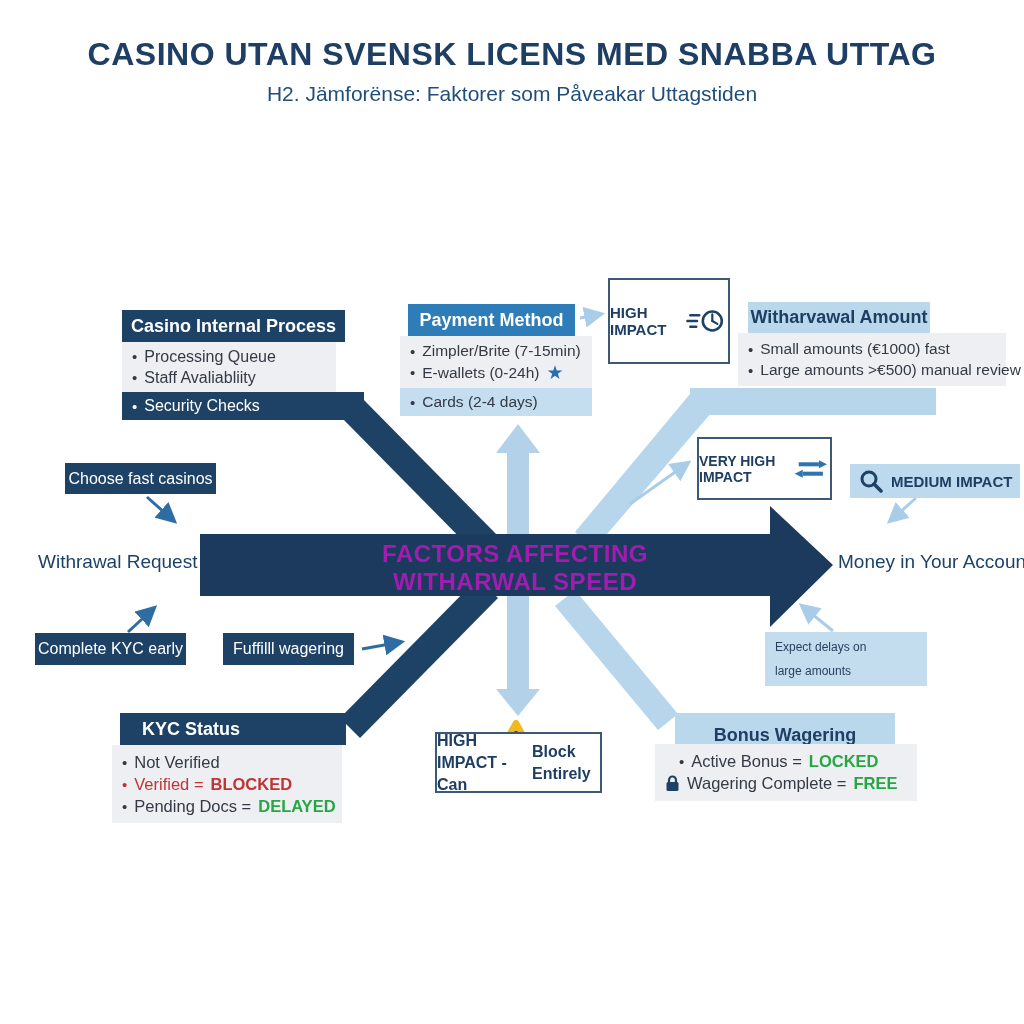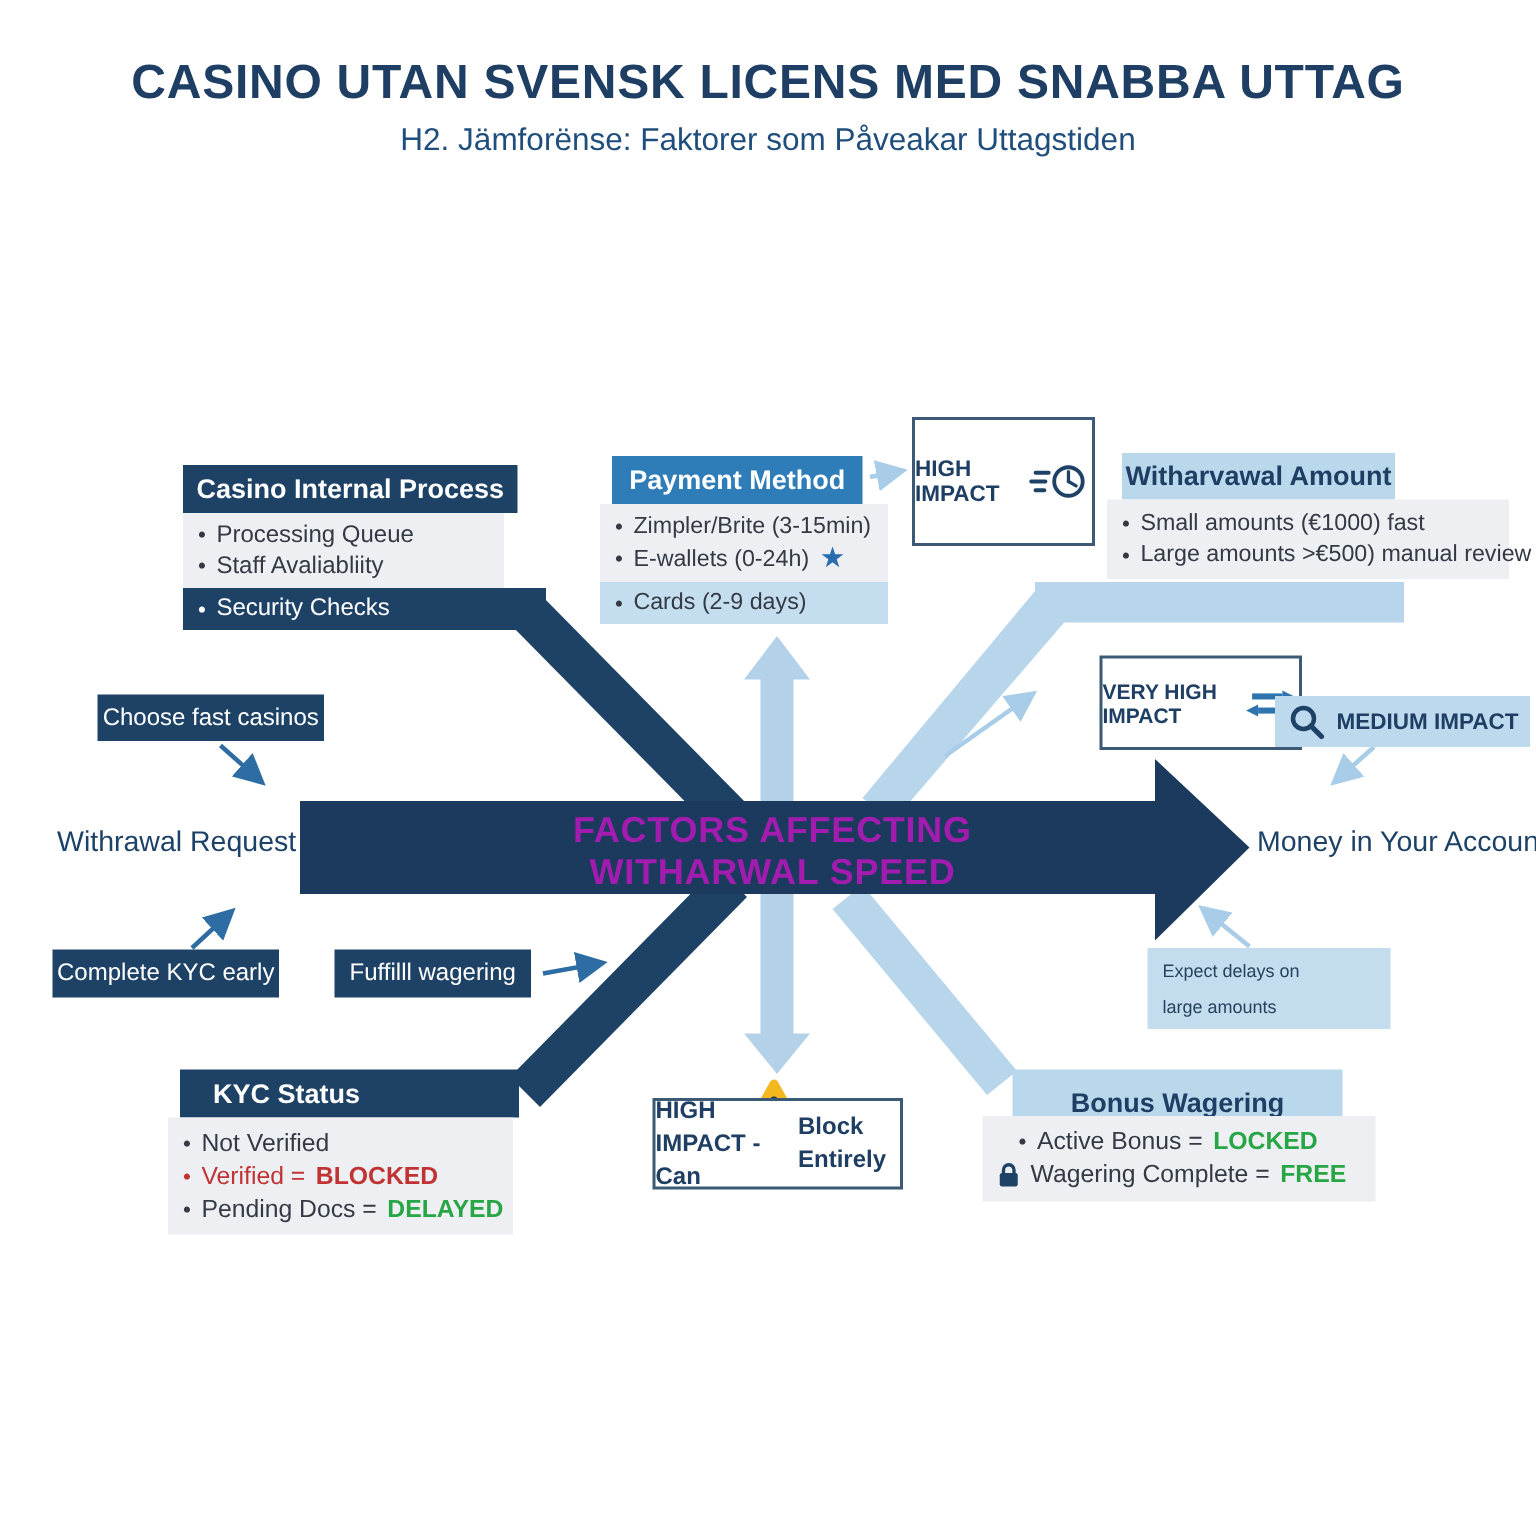--- a/index.html
+++ b/index.html
@@ -99,31 +99,31 @@
   </div>
   <div class="abs navy-row z1" style="left:122px;top:392px;width:232px;height:28px;">
     <span class="bullet">•</span>
       <span>Security Checks</span>
   </div>
 
   <div class="abs blue-hdr z1" style="left:408px;top:304px;width:167px;height:32px;">Payment Method</div>
   <div class="abs list z1" style="left:400px;top:336px;width:182px;height:52px;font-size:15.5px;">
     <div class="row">
         <span class="bullet">•</span>
-        <span>Zimpler/Brite (3-15min)</span>
+        <span>Zimpler/Brite (7-15min)</span>
       </div>
     <div class="row">
         <span class="bullet">•</span>
         <span>E-wallets (0-24h)</span>
         <span class="star">★</span>
       </div>
   </div>
   <div class="abs lblue-row z1" style="left:400px;top:388px;width:182px;height:28px;font-size:15.5px;">
     <span class="bullet">•</span>
-      <span>Cards (2-9 days)</span>
+      <span>Cards (2-4 days)</span>
   </div>
 
   <div class="abs impact-frame z1" style="left:608px;top:278px;width:118px;height:82px;font-size:15px;">
     <span>HIGH IMPACT</span>
     <svg width="58" height="40" viewBox="0 0 58 40">
       <circle cx="36" cy="20" r="13" fill="none" stroke="#1e4266" stroke-width="3.5"></circle>
       <line x1="36" y1="20" x2="36" y2="11" stroke="#1e4266" stroke-width="3" stroke-linecap="round"></line>
       <line x1="36" y1="20" x2="43" y2="24" stroke="#1e4266" stroke-width="3" stroke-linecap="round"></line>
       <line x1="6" y1="12" x2="18" y2="12" stroke="#1e4266" stroke-width="3.5" stroke-linecap="round"></line>
       <line x1="2" y1="20" x2="15" y2="20" stroke="#1e4266" stroke-width="3.5" stroke-linecap="round"></line>
@@ -136,21 +136,21 @@
     <div class="row">
         <span class="bullet">•</span>
         <span>Small amounts (€1000) fast</span>
       </div>
     <div class="row">
         <span class="bullet">•</span>
         <span>Large amounts &gt;€500) manual review</span>
       </div>
   </div>
 
-  <div class="abs impact-frame z1" style="left:733px;top:437px;width:131px;height:59px;font-size:14px;justify-content:center;">
+  <div class="abs impact-frame z1" style="left:697px;top:437px;width:131px;height:59px;font-size:14px;justify-content:center;">
     <span>VERY HIGH IMPACT</span>
     <svg width="56" height="26" viewBox="0 0 56 26">
       <rect x="10" y="3" width="30" height="6" fill="#2e74ae"></rect>
       <polygon points="40,0 40,12 52,6" fill="#2e74ae"></polygon>
       <rect x="16" y="17" width="30" height="6" fill="#2e74ae"></rect>
       <polygon points="16,14 16,26 4,20" fill="#2e74ae"></polygon>
     </svg>
   </div>
 
   <div class="abs z1" style="left:850px;top:464px;width:161px;height:34px;background:#bcd9ed;display:flex;align-items:center;gap:8px;padding-left:9px;color:#1e3e64;font-weight:bold;font-size:15px;">

